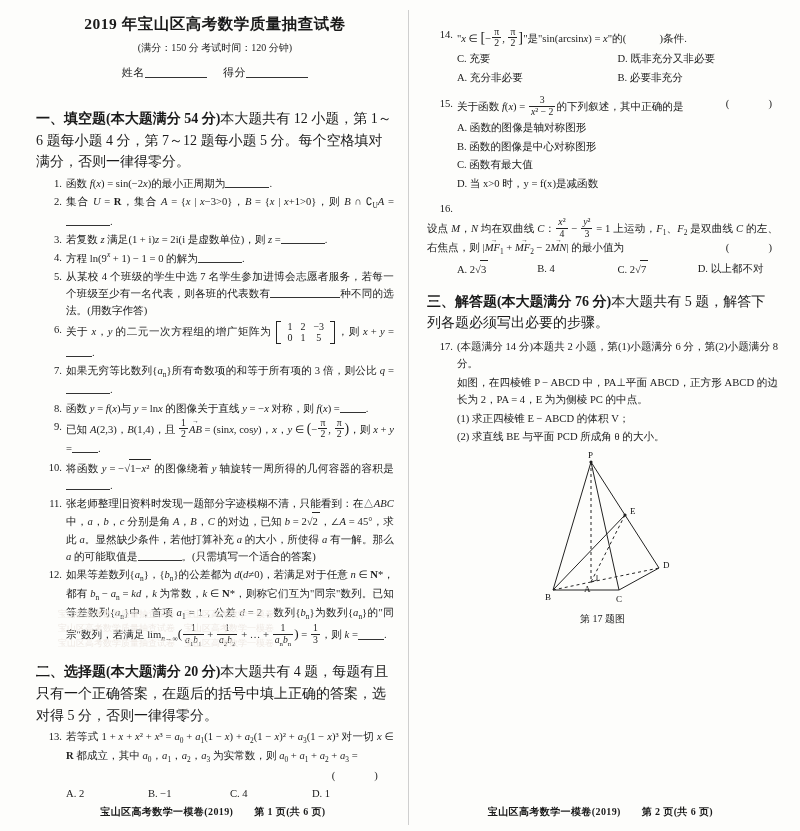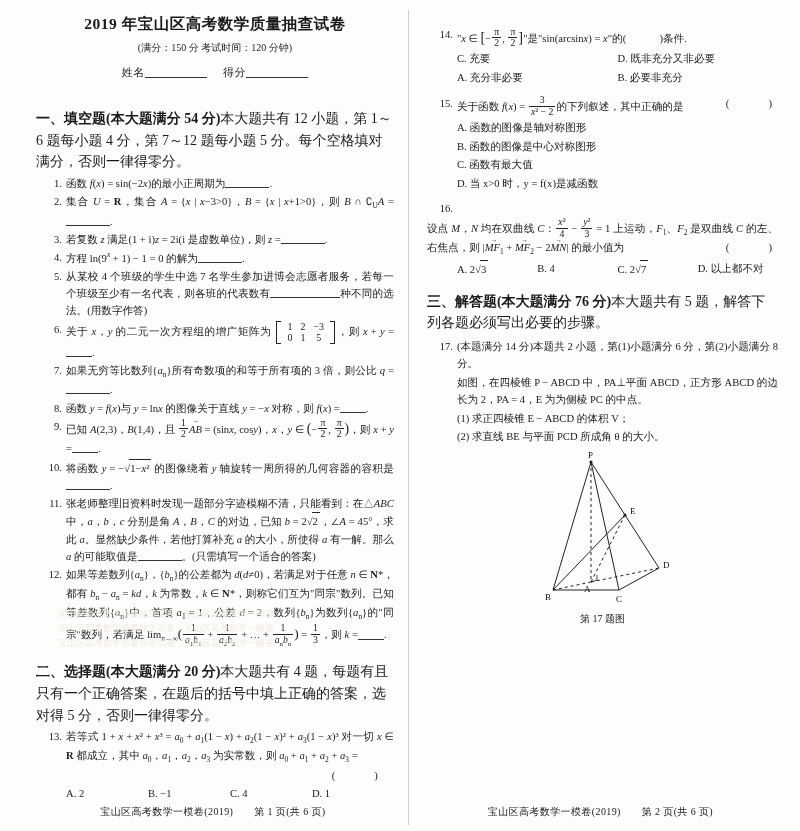--- a/index.html
+++ b/index.html
@@ -126,20 +126,21 @@
     letter-spacing: 6px;
   }
   .footer {
     position: absolute;
     bottom: 6px;
     left: 0;
     width: 100%;
     text-align: center;
     font-size: 10px;
     letter-spacing: 0.4px;
+    font-weight: bold;
   }
   .frac {
     display: inline-block;
     vertical-align: -0.45em;
     text-align: center;
     font-size: 0.92em;
     line-height: 1.08;
     margin: 0 1px;
   }
   .frac > span { display: block; padding: 0 2px; }

